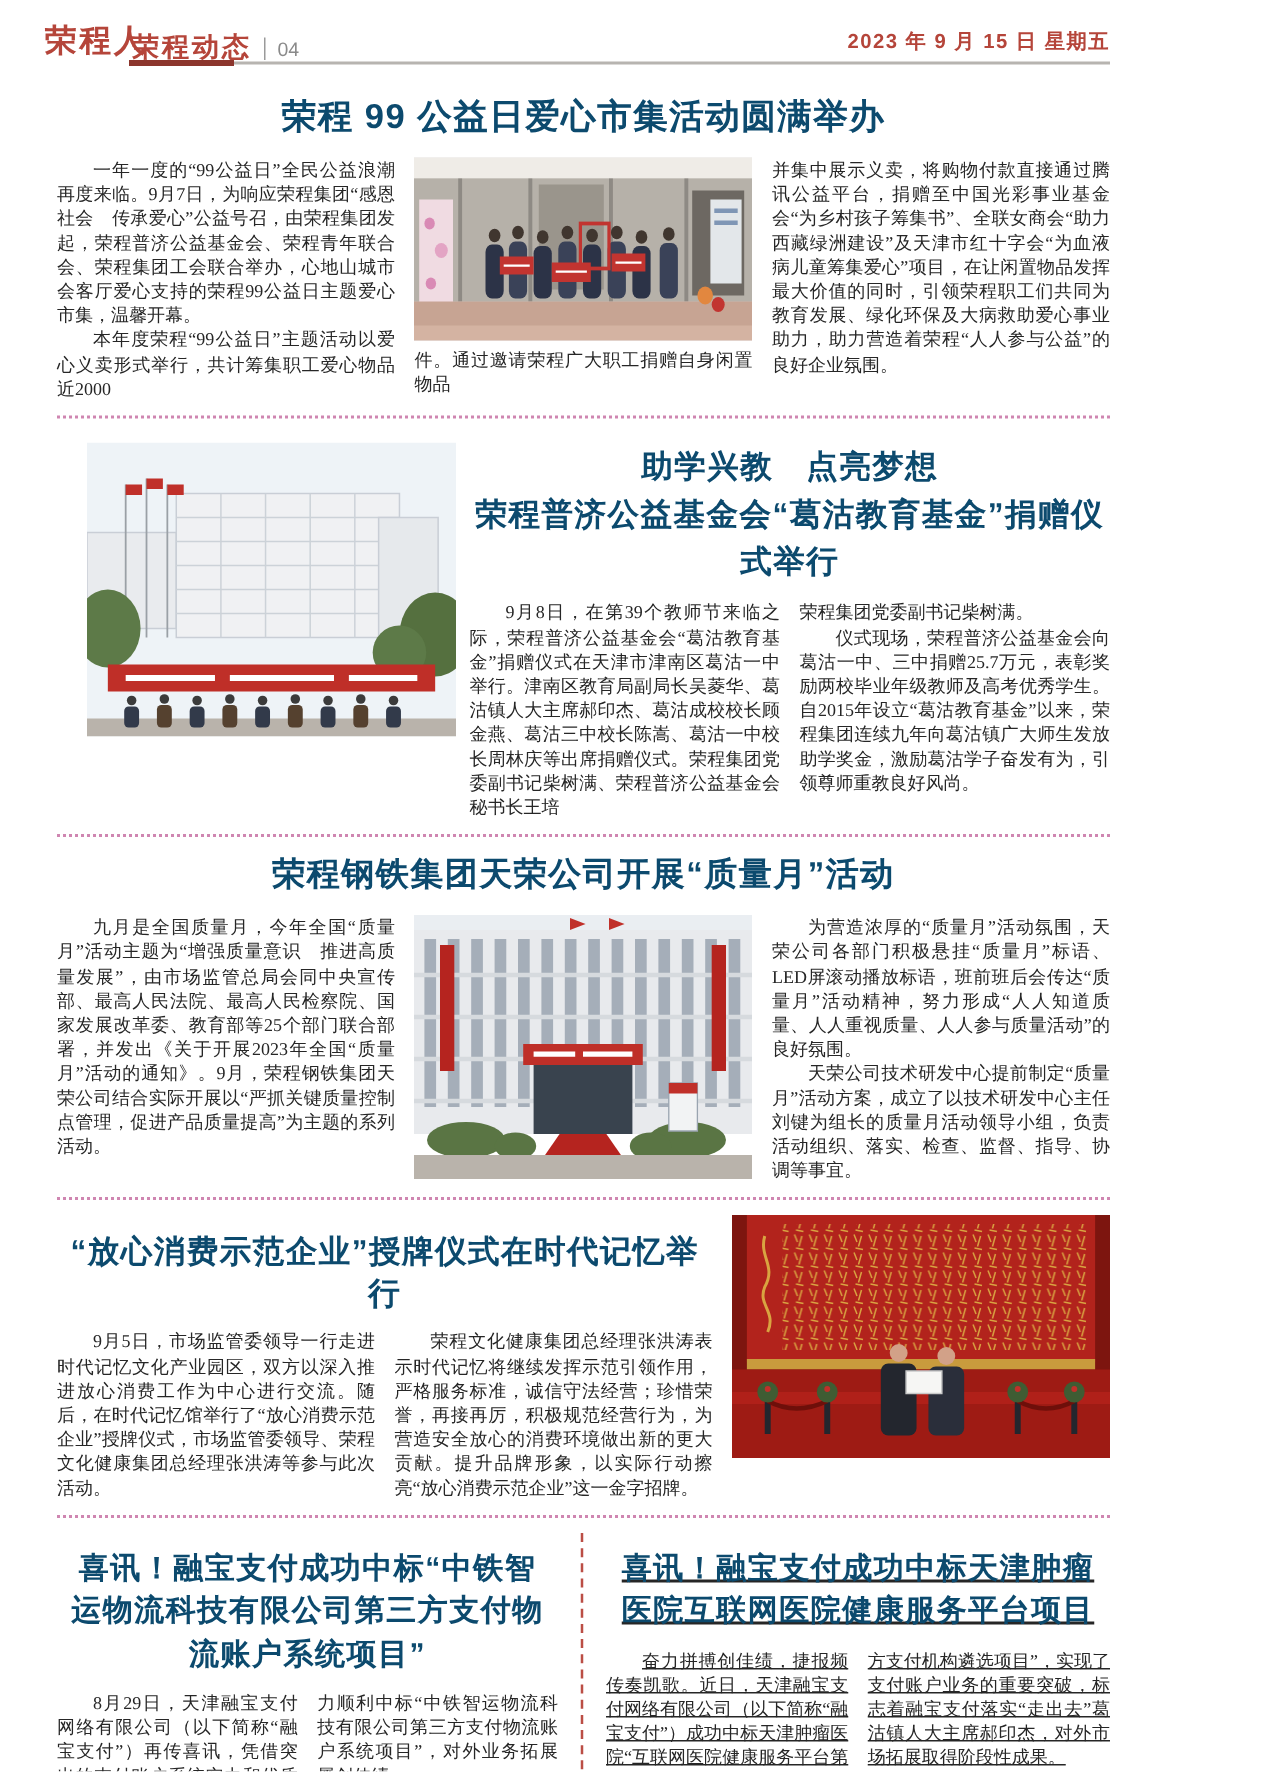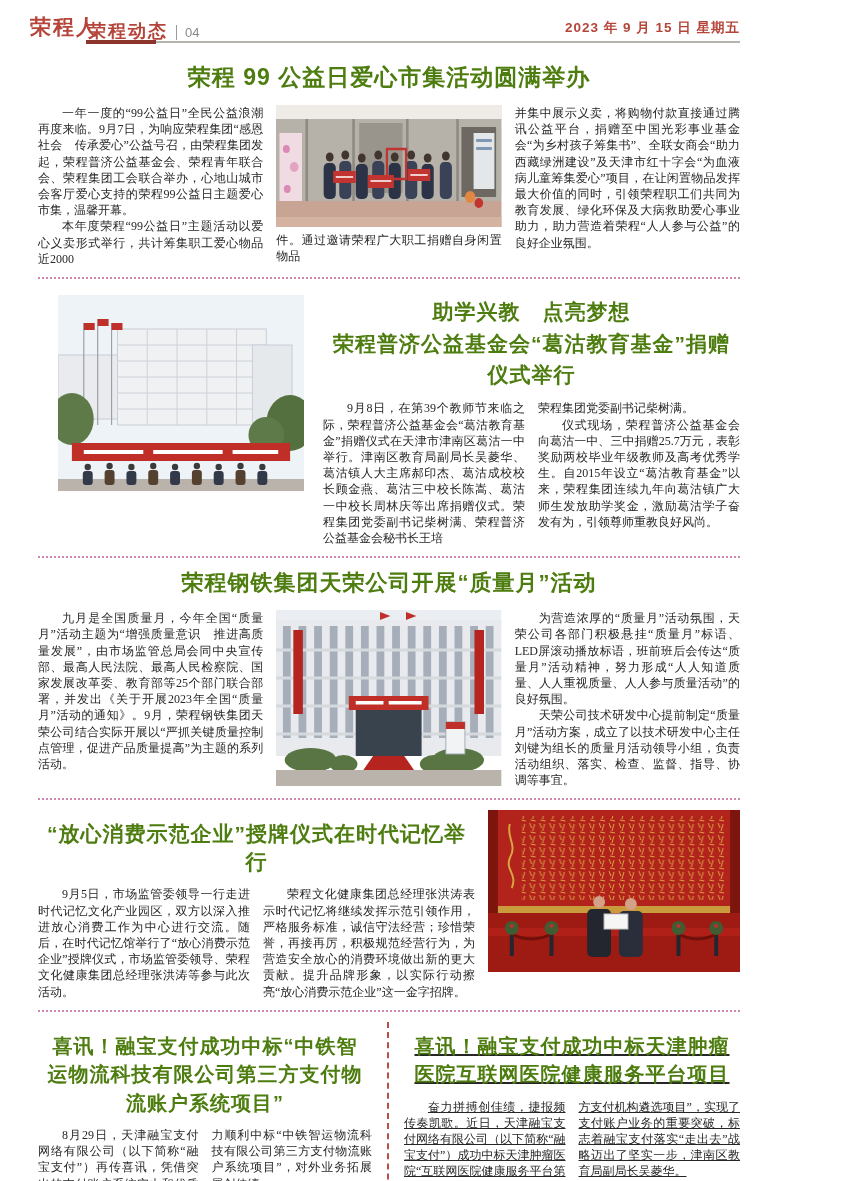--- a/index.html
+++ b/index.html
@@ -23,41 +23,41 @@
     position:absolute;right:38px;top:19px;font-size:13.5px;font-weight:700;
     color:#b5453a;font-family:"Liberation Sans","DejaVu Sans",sans-serif;letter-spacing:1px;
   }
   .masthead-rule{position:absolute;left:86px;right:38px;top:41px;height:2px;background:#b7b4b0;}
   .masthead-accent{position:absolute;left:86px;top:40px;width:70px;height:4px;background:#8c352c;}
 
   
   .content{padding:0 38px;}
   .title{
     font-family:"Liberation Sans","DejaVu Sans",sans-serif;font-weight:700;
-    color:#4d7c0f;text-align:center;margin:0;letter-spacing:1px;
+    color:#0c4a6e;text-align:center;margin:0;letter-spacing:1px;
   }
   .t1{font-size:23px;margin:12px 0 12px;}
   .t2{font-size:21px;line-height:1.45;margin:2px 0 0;}
   .t3{font-size:22px;margin:8px 0 12px;}
   .t4{font-size:21px;margin:10px 0 10px;}
   .t5{font-size:20px;line-height:1.42;margin:10px 6px 10px;}
   .text p{margin:0;font-size:12px;line-height:16.2px;text-align:justify;}
   .indent{text-indent:2em;}
   .cols3{display:grid;grid-template-columns:1fr 1fr 1fr;column-gap:13px;}
   .cols2{display:grid;grid-template-columns:1fr 1fr;column-gap:13px;}
   .sep{border-top:2px dotted #cf86b1;margin:10px 0;}
   .photo{display:block;width:100%;}
   .ph1{height:122px;}
   .ph2{height:196px;}
   .ph3{height:176px;}
   .ph4{height:162px;}
   .cap{margin-top:5px !important;}
 
   
-  .a2-grid{display:grid;grid-template-columns:246px 1fr;column-gap:19px;margin-top:16px;padding-left:20px;}
+  .a2-grid{display:grid;grid-template-columns:246px 1fr;column-gap:9px;margin-top:16px;padding-left:20px;}
   .a2-titles{margin-bottom:10px;}
 
   
   .a4-grid{display:grid;grid-template-columns:1fr 252px;column-gap:13px;}
 
   
   .bottom{display:grid;grid-template-columns:1fr 1fr;margin-top:4px;}
   .bottom-left{padding-right:15px;border-right:2px dashed #bb4e45;
     border-bottom:2px dotted #cf86b1;padding-bottom:10px;}
   .bottom-right{padding-left:15px;text-decoration:underline;}
@@ -359,20 +359,20 @@
           </div>
         </div>
       </section>
       <section class="bottom-right">
         <h2 class="title t5">喜讯！融宝支付成功中标天津肿瘤医院互联网医院健康服务平台项目</h2>
         <div class="cols2">
           <div class="text">
             <p class="indent">奋力拼搏创佳绩，捷报频传奏凯歌。近日，天津融宝支付网络有限公司（以下简称“融宝支付”）成功中标天津肿瘤医院“互联网医院健康服务平台第三</p>
           </div>
           <div class="text">
-            <p>方支付机构遴选项目”，实现了支付账户业务的重要突破，标志着融宝支付落实“走出去”战略迈出了坚实一步，津南区教育局副局长吴菱华。</p>
+            <p>方支付机构遴选项目”，实现了支付账户业务的重要突破，标志着融宝支付落实“走出去”葛沽镇人大主席郝印杰，对外市场拓展取得阶段性成果。</p>
           </div>
         </div>
       </section>
     </div>
 
   </div>
 </div>
 
 </body></html>

